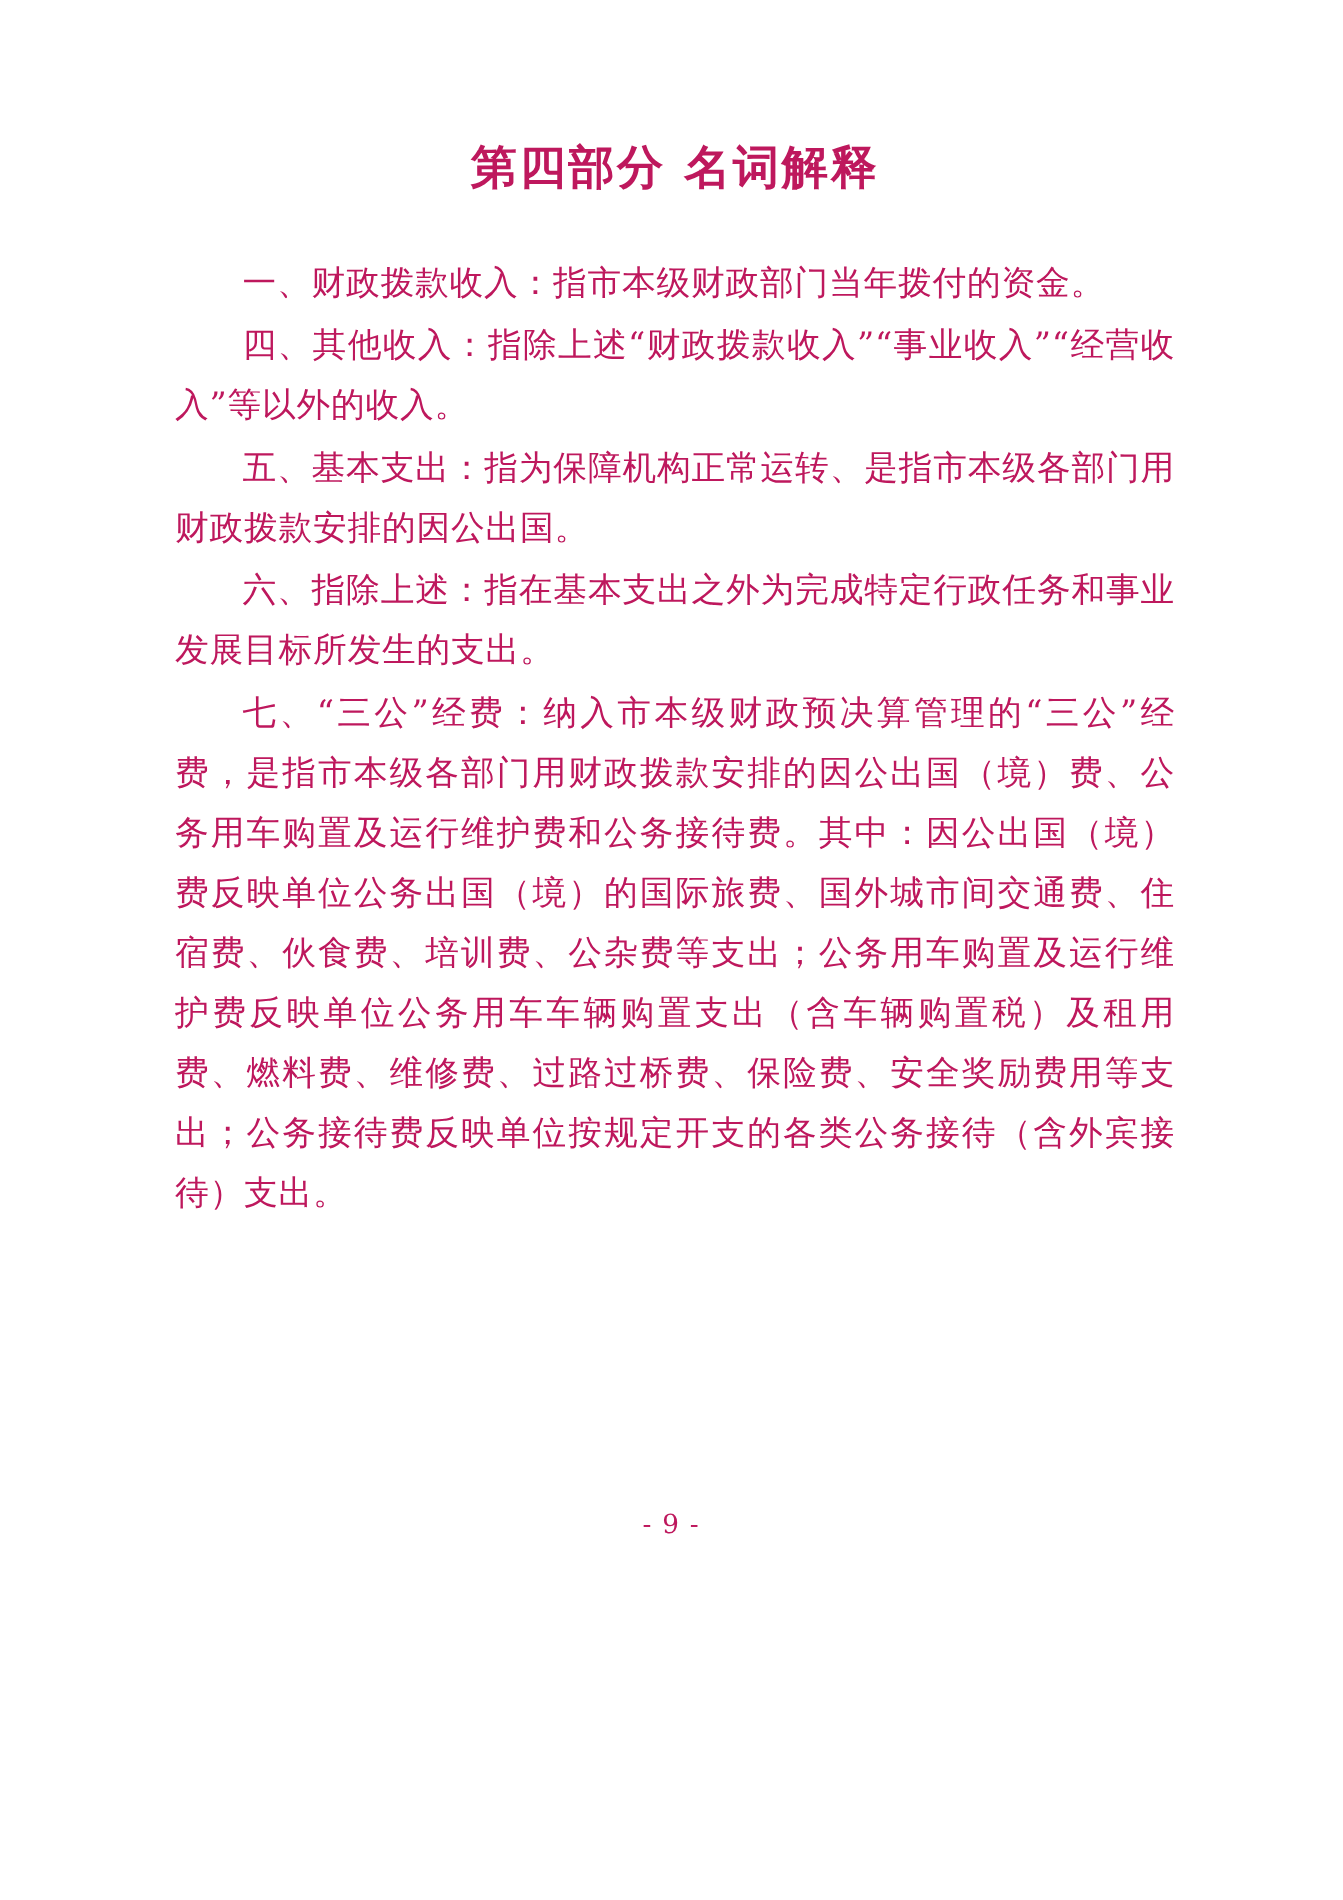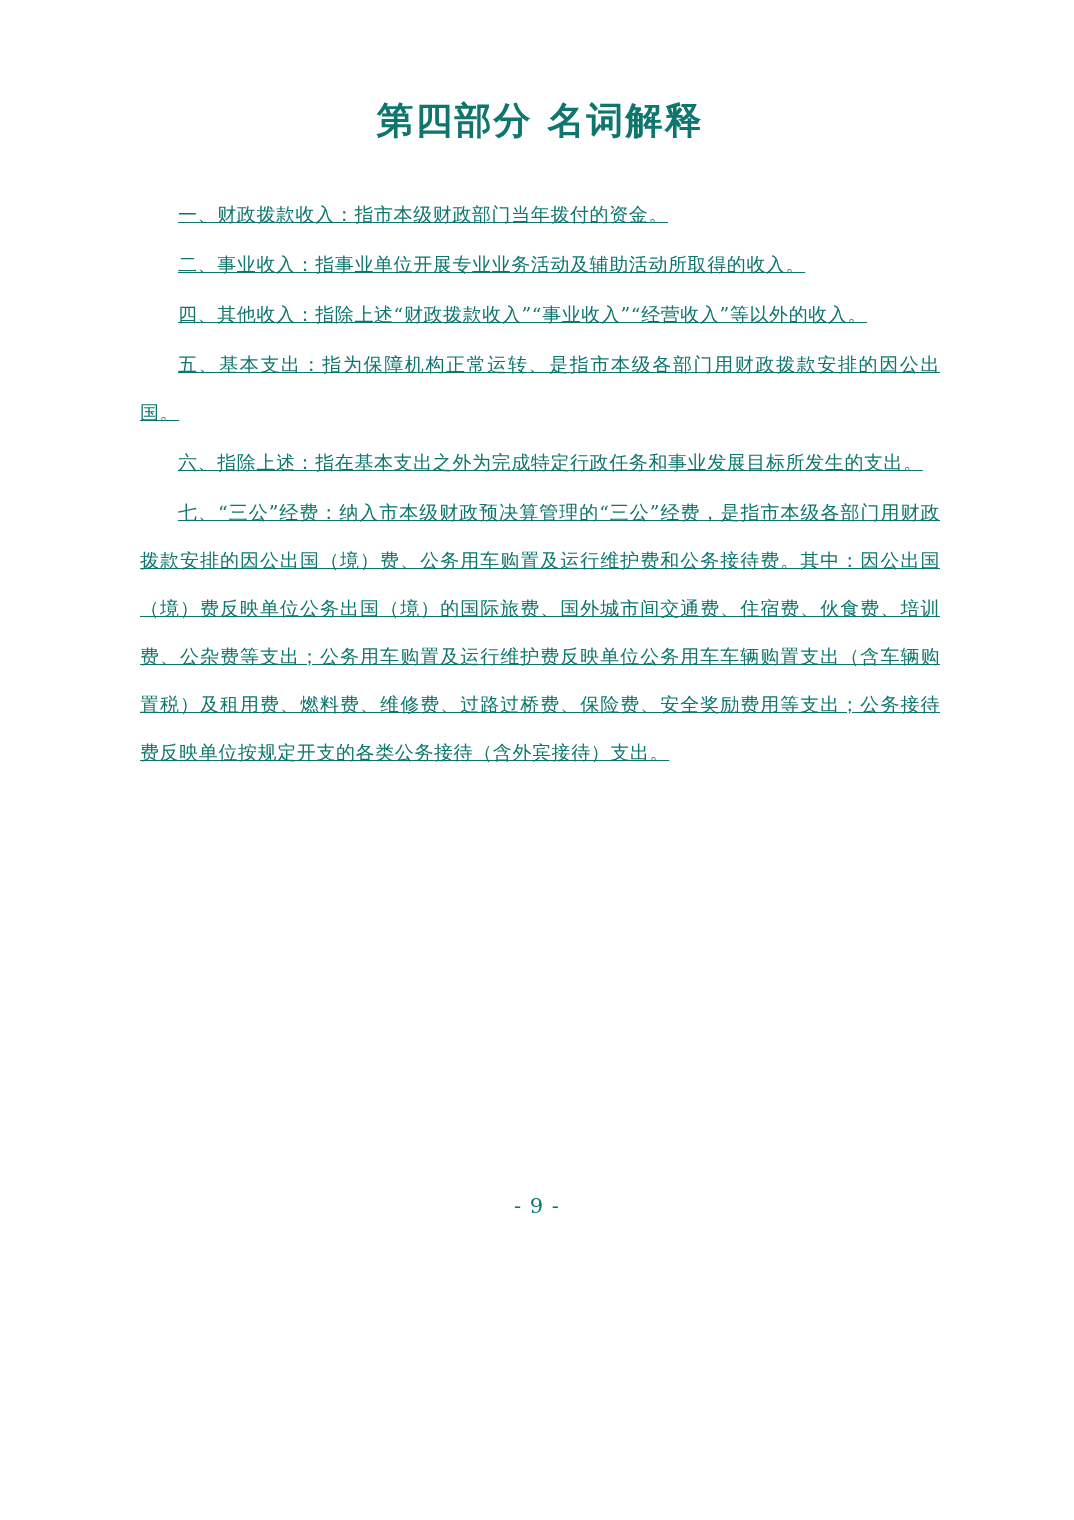--- a/index.html
+++ b/index.html
@@ -5,71 +5,69 @@
   html, body {
     margin: 0;
     padding: 0;
     background: #ffffff;
   }
   .page {
     position: relative;
     width: 1074px;
     height: 1252px;
     background: #ffffff;
-    margin: 0 auto;
+    margin: 13px auto;
     overflow: hidden;
     font-family: "DejaVu Serif", "Liberation Serif", serif;
-    color: #0f766e;
+    color: #be185d;
   }
   .content {
     position: absolute;
     left: 140px;
     top: 0;
     width: 800px;
   }
   .doc-title {
     text-align: center;
     font-size: 37px;
     font-weight: 700;
     letter-spacing: 2px;
     margin-top: 96px;
     margin-bottom: 44px;
     font-family: "DejaVu Serif", "Liberation Serif", serif;
   }
   .para {
-    font-size: 19px;
+    font-size: 27px;
     line-height: 48px;
     text-align: justify;
     text-justify: inter-ideograph;
     text-indent: 2em;
     margin: 0 0 2px 0;
     letter-spacing: 0.6px;
     word-break: break-all;
-    text-decoration: underline;
   }
   .footer {
     position: absolute;
     left: 0;
     right: 0;
     bottom: 34px;
     text-align: center;
     font-size: 21px;
     letter-spacing: 1px;
     font-family: "DejaVu Serif", "Liberation Serif", serif;
   }
 </style>
 </head>
 <body>
 
 <div class="page">
   <div class="content">
     <div class="doc-title">第四部分  名词解释</div>
 
     <p class="para">一、财政拨款收入：指市本级财政部门当年拨付的资金。</p>
-    <p class="para">二、事业收入：指事业单位开展专业业务活动及辅助活动所取得的收入。</p>
     <p class="para">四、其他收入：指除上述“财政拨款收入”“事业收入”“经营收入”等以外的收入。</p>
     <p class="para">五、基本支出：指为保障机构正常运转、是指市本级各部门用财政拨款安排的因公出国。</p>
     <p class="para">六、指除上述：指在基本支出之外为完成特定行政任务和事业发展目标所发生的支出。</p>
     <p class="para">七、“三公”经费：纳入市本级财政预决算管理的“三公”经费，是指市本级各部门用财政拨款安排的因公出国（境）费、公务用车购置及运行维护费和公务接待费。其中：因公出国（境）费反映单位公务出国（境）的国际旅费、国外城市间交通费、住宿费、伙食费、培训费、公杂费等支出；公务用车购置及运行维护费反映单位公务用车车辆购置支出（含车辆购置税）及租用费、燃料费、维修费、过路过桥费、保险费、安全奖励费用等支出；公务接待费反映单位按规定开支的各类公务接待（含外宾接待）支出。</p>
   </div>
 
   <div class="footer">- 9 -</div>
 </div>
 
 </body></html>

